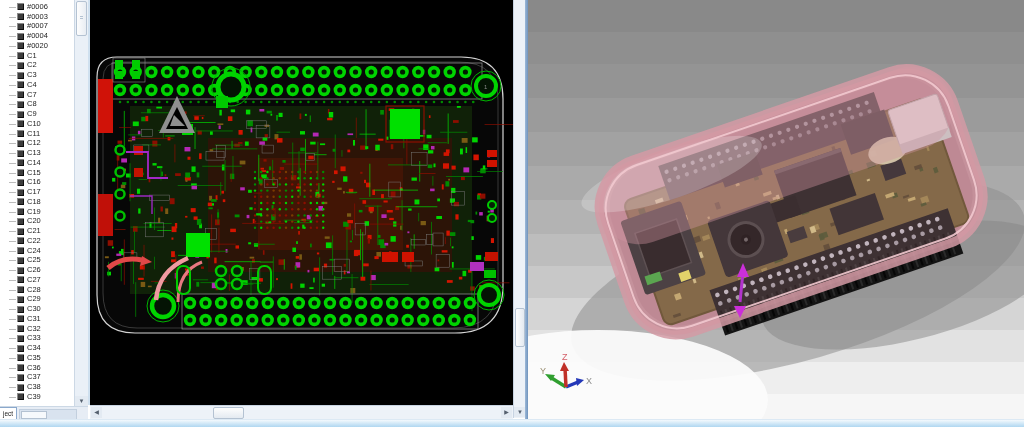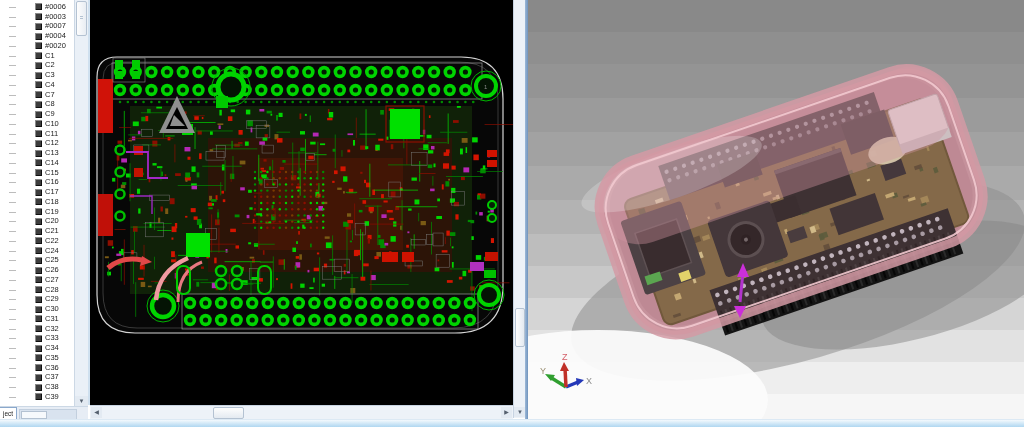--- a/index.html
+++ b/index.html
@@ -2,21 +2,21 @@
 <html><head>
 <meta charset="utf-8">
 <style>
   html,body{margin:0;padding:0;background:#dfe6ee;}
   #app{width:1024px;height:427px;position:relative;overflow:hidden;
        font-family:"Liberation Sans",sans-serif;background:#fff;}
 
   
   #sidebar{position:absolute;left:0;top:0;width:88px;height:419px;background:#fff;}
   #tree{position:absolute;left:0;top:2px;width:74px;height:404px;overflow:hidden;}
-  .trow{height:9.76px;display:flex;align-items:center;padding-left:35px;position:relative;cursor:default;}
+  .trow{height:9.76px;display:flex;align-items:center;padding-left:17px;position:relative;cursor:default;}
   .trow::before{content:"";position:absolute;left:9px;top:50%;width:7px;height:1px;background:#bcbcbc;}
   .ticon{width:7px;height:7px;margin-right:3px;flex:none;background:#3c3c3c;
          box-shadow:inset 1px 1px 0 #8a8a8a,inset -1px -1px 0 #101010;}
   .tlabel{font-size:7.5px;color:#1c1c1c;white-space:nowrap;line-height:8px;}
 
   #vscroll-left{position:absolute;left:74px;top:0;width:13px;height:406px;
     background:#eaf0f7;border-left:1px solid #ccd8e5;}
   #vscroll-left .thumb{position:absolute;left:1px;right:1px;top:1px;height:33px;
     background:linear-gradient(90deg,#fdfdfd,#e8edf3);border:1px solid #b4c2d2;border-radius:2px;}
   #vscroll-left .grip{position:absolute;left:3px;right:3px;top:14px;height:1px;background:#b4c2d2;

